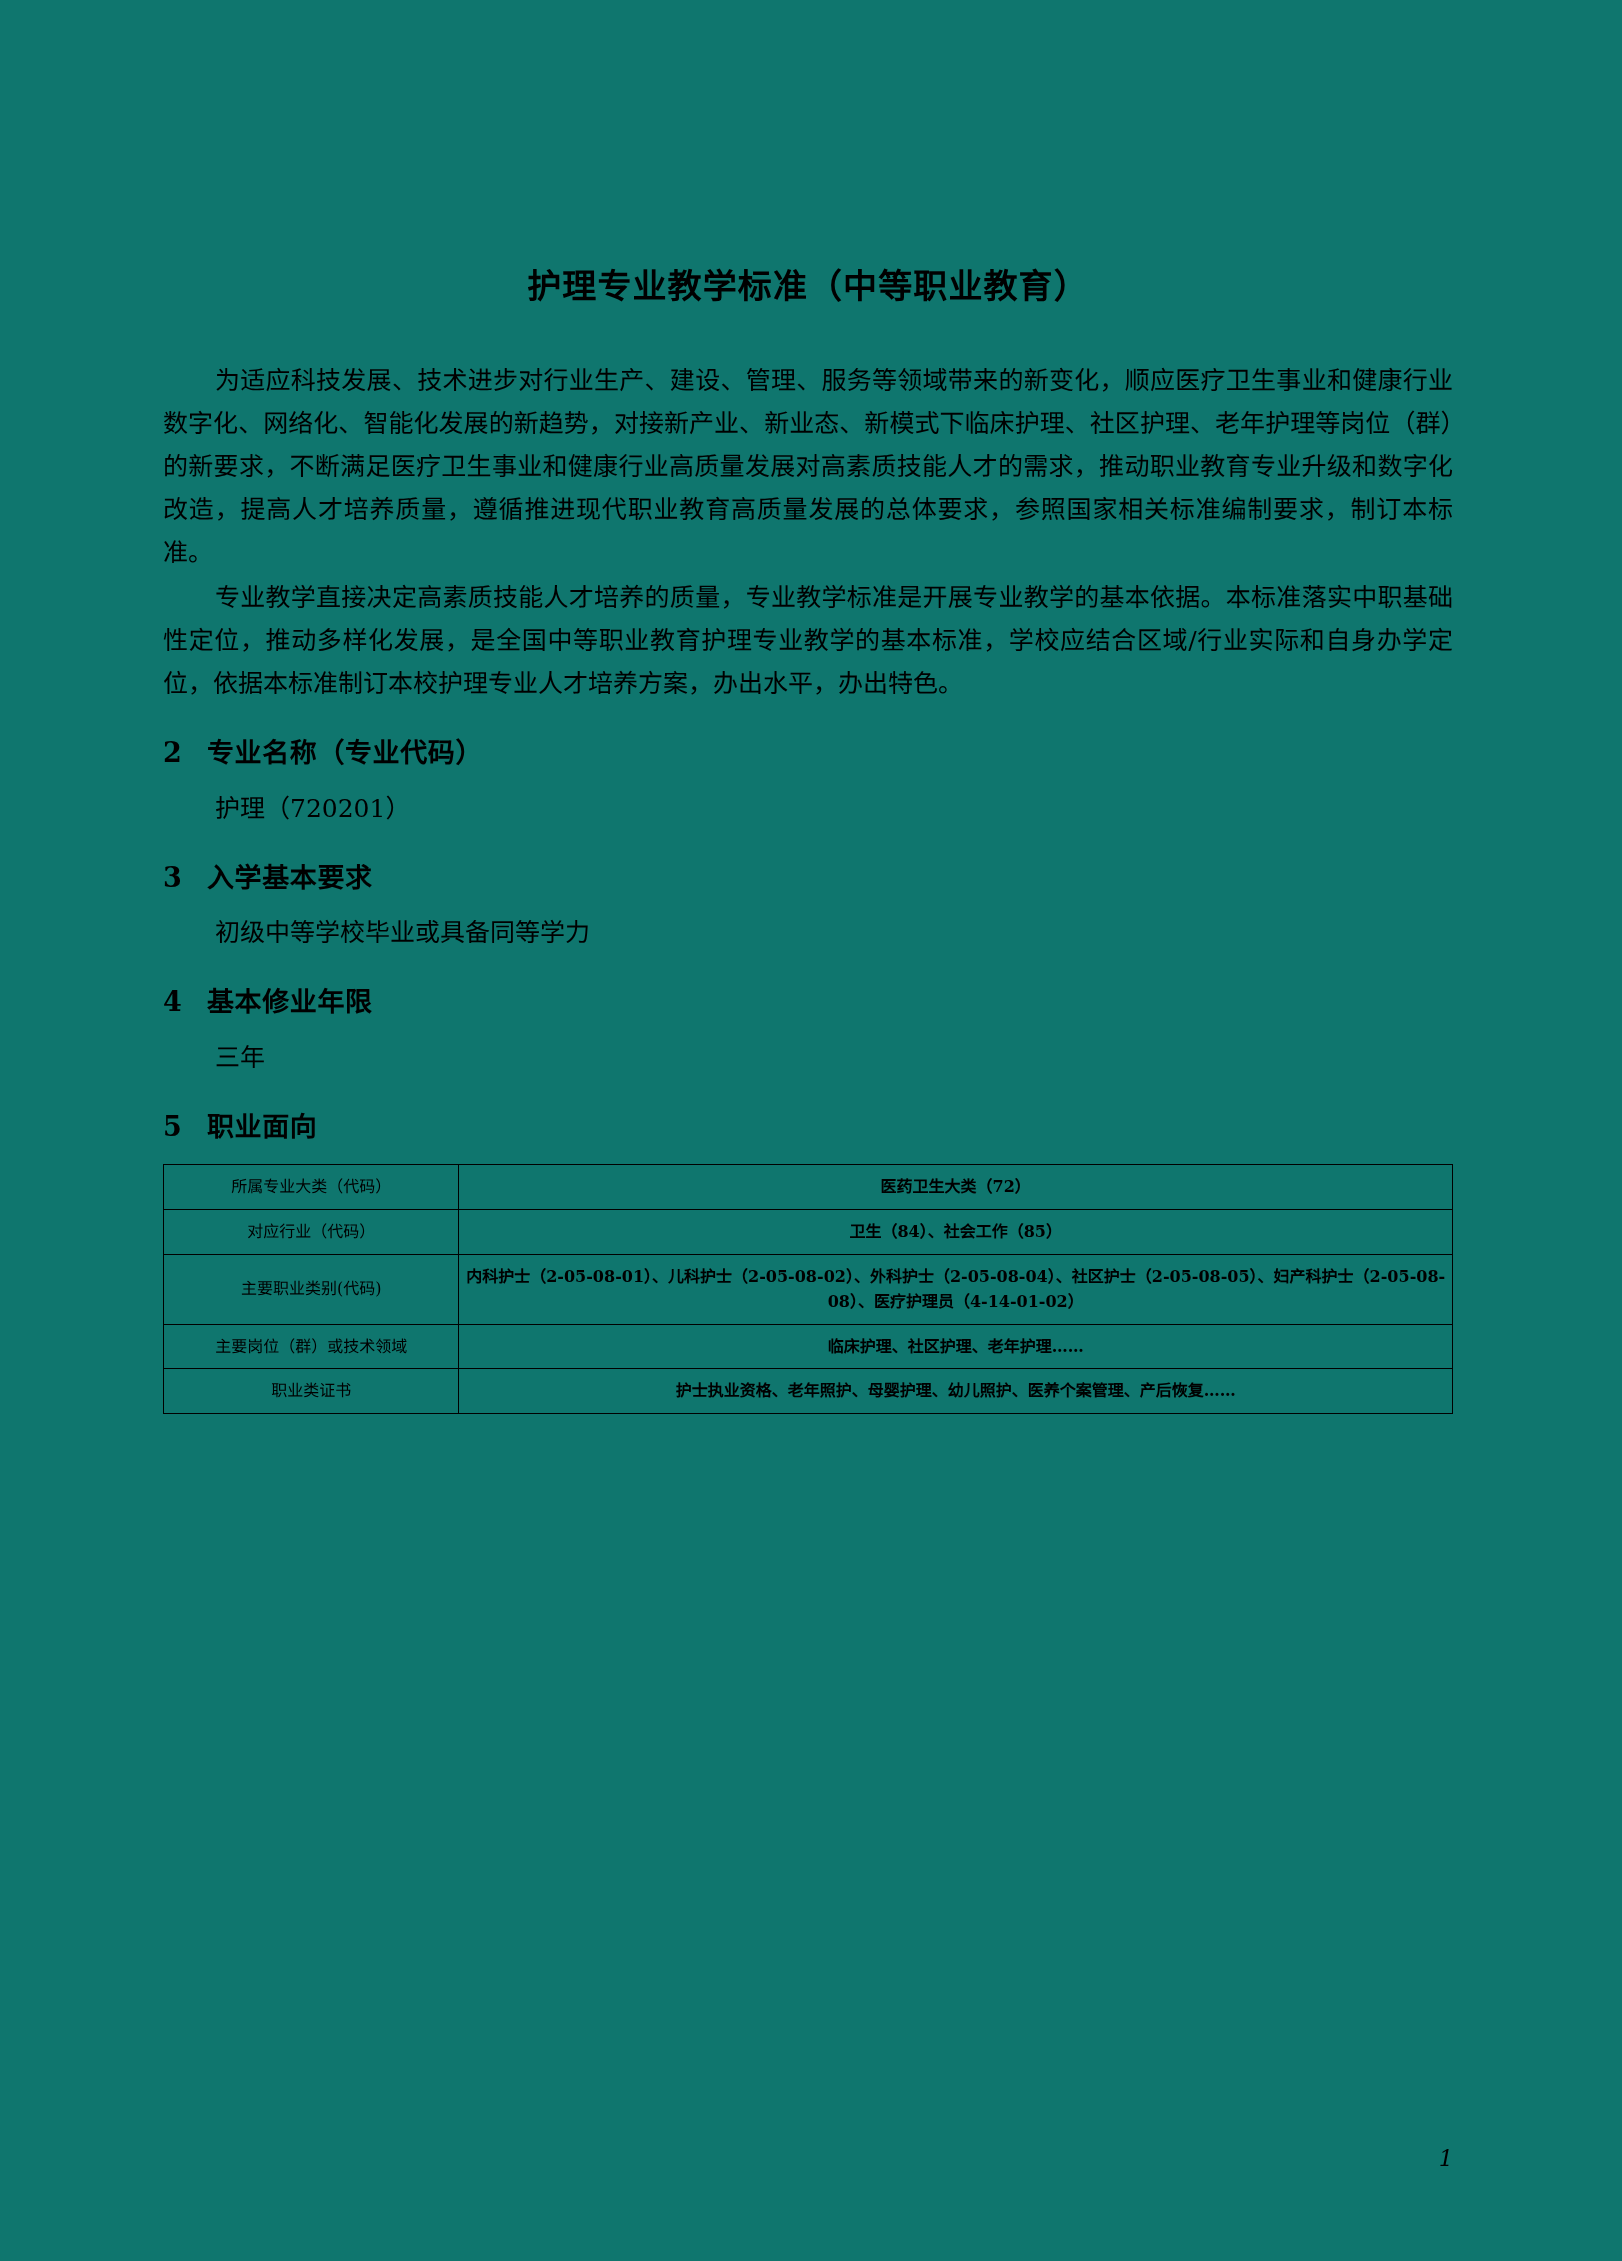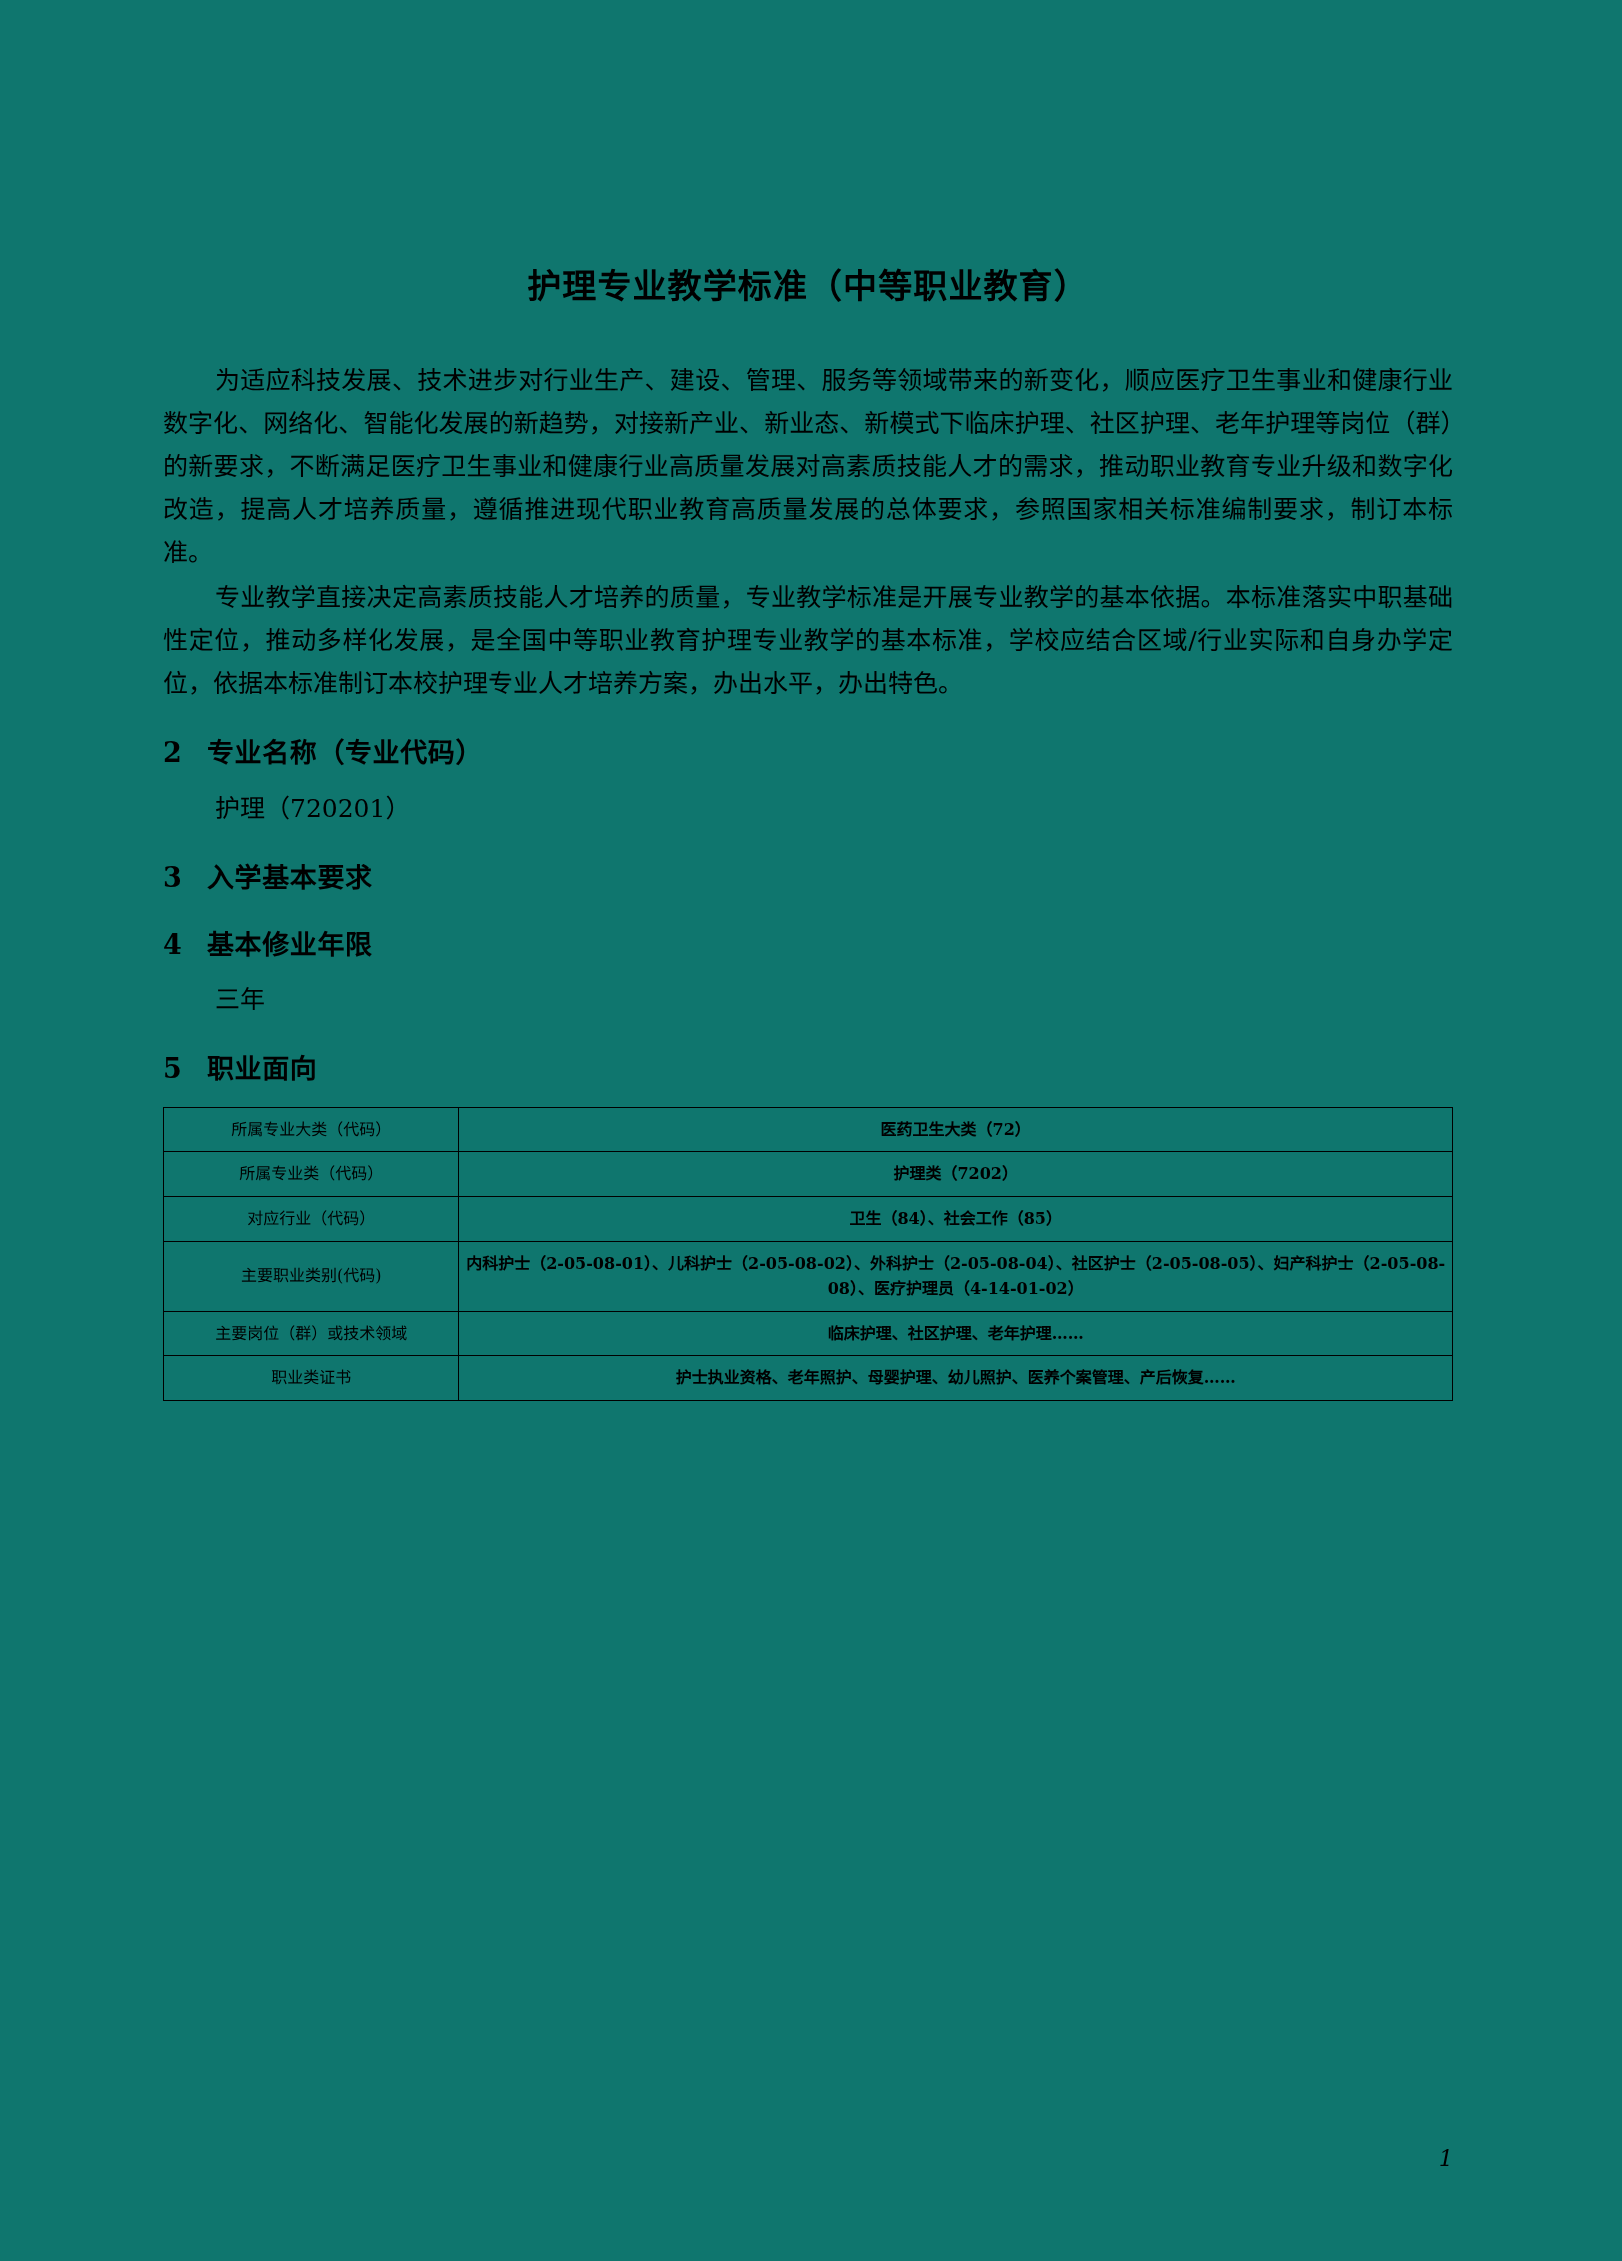--- a/index.html
+++ b/index.html
@@ -98,39 +98,36 @@
   <p class="para">专业教学直接决定高素质技能人才培养的质量，专业教学标准是开展专业教学的基本依据。本标准落实中职基础性定位，推动多样化发展，是全国中等职业教育护理专业教学的基本标准，学校应结合区域/行业实际和自身办学定位，依据本标准制订本校护理专业人才培养方案，办出水平，办出特色。</p>
 
   <h2 class="section-heading">
     <span class="num">2</span><span>专业名称（专业代码）</span>
   </h2>
   <p class="simple-line">护理（720201）</p>
 
   <h2 class="section-heading">
     <span class="num">3</span><span>入学基本要求</span>
   </h2>
+  <p class="simple-line">初级中等学校毕业或具备同等学力</p>
 
   <h2 class="section-heading">
     <span class="num">4</span><span>基本修业年限</span>
   </h2>
   <p class="simple-line">三年</p>
 
   <h2 class="section-heading">
     <span class="num">5</span><span>职业面向</span>
   </h2>
 
   <table class="career-table">
     <tbody>
       <tr>
         <td class="label">所属专业大类（代码）</td>
         <td class="value">医药卫生大类（72）</td>
-      </tr>
-      <tr>
-        <td class="label">所属专业类（代码）</td>
-        <td class="value">护理类（7202）</td>
       </tr>
       <tr>
         <td class="label">对应行业（代码）</td>
         <td class="value">卫生（84）、社会工作（85）</td>
       </tr>
       <tr>
         <td class="label">主要职业类别(代码)</td>
         <td class="value left-ish">内科护士（2-05-08-01）、儿科护士（2-05-08-02）、外科护士（2-05-08-04）、社区护士（2-05-08-05）、妇产科护士（2-05-08-08）、医疗护理员（4-14-01-02）</td>
       </tr>
       <tr>

